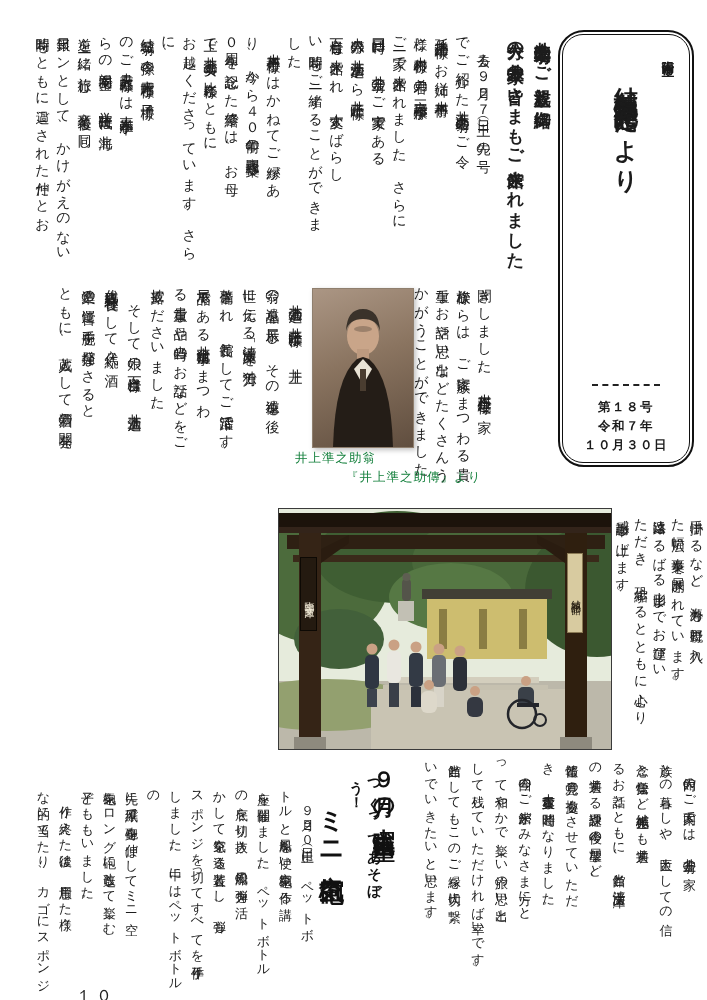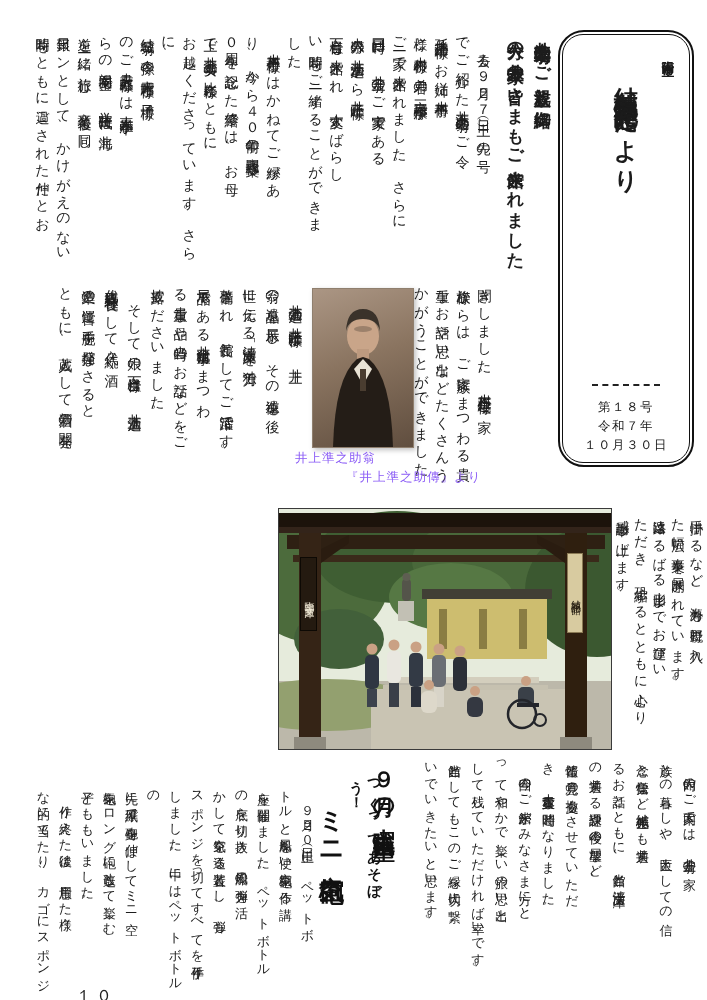--- a/index.html
+++ b/index.html
@@ -36,29 +36,29 @@
   .masthead-title{
     position:absolute;left:50%;transform:translateX(-50%);top:33px;
     writing-mode:vertical-rl;font-size:24px;font-weight:600;letter-spacing:3px;
   }
   .masthead-divider{
     position:absolute;bottom:76px;left:50%;transform:translateX(-50%);
     width:68px;border-top:2px dashed #222;height:0;
   }
   .masthead-issue{
     position:absolute;left:0;right:0;bottom:7px;text-align:center;
-    font-size:12.5px;font-weight:400;letter-spacing:1.5px;line-height:19px;
+    font-size:12.5px;font-weight:700;letter-spacing:1.5px;line-height:19px;
   }
   
   .portrait{
     position:absolute;left:312px;top:288px;width:100px;height:158px;
     background:linear-gradient(160deg,#ab9684 0%,#8a7460 45%,#604e3f 100%);
     border:1px solid #8f7f6e;box-shadow:2px 2px 5px rgba(0,0,0,.25);
   }
-  .caption{position:absolute;font-size:12.5px;letter-spacing:1px;color:#8b5cf6;}
+  .caption{position:absolute;font-size:12.5px;letter-spacing:1px;color:#15803d;}
   .gate-photo{
     position:absolute;left:278px;top:508px;width:334px;height:242px;
     border:1px solid #3a3a3a;box-sizing:border-box;overflow:hidden;background:#dfe6d6;
   }
   .gate-sign{
     position:absolute;writing-mode:vertical-rl;text-orientation:upright;
     text-align:center;box-sizing:border-box;
     font-family:"Liberation Serif","DejaVu Serif",serif;
   }
   .sign-left{

